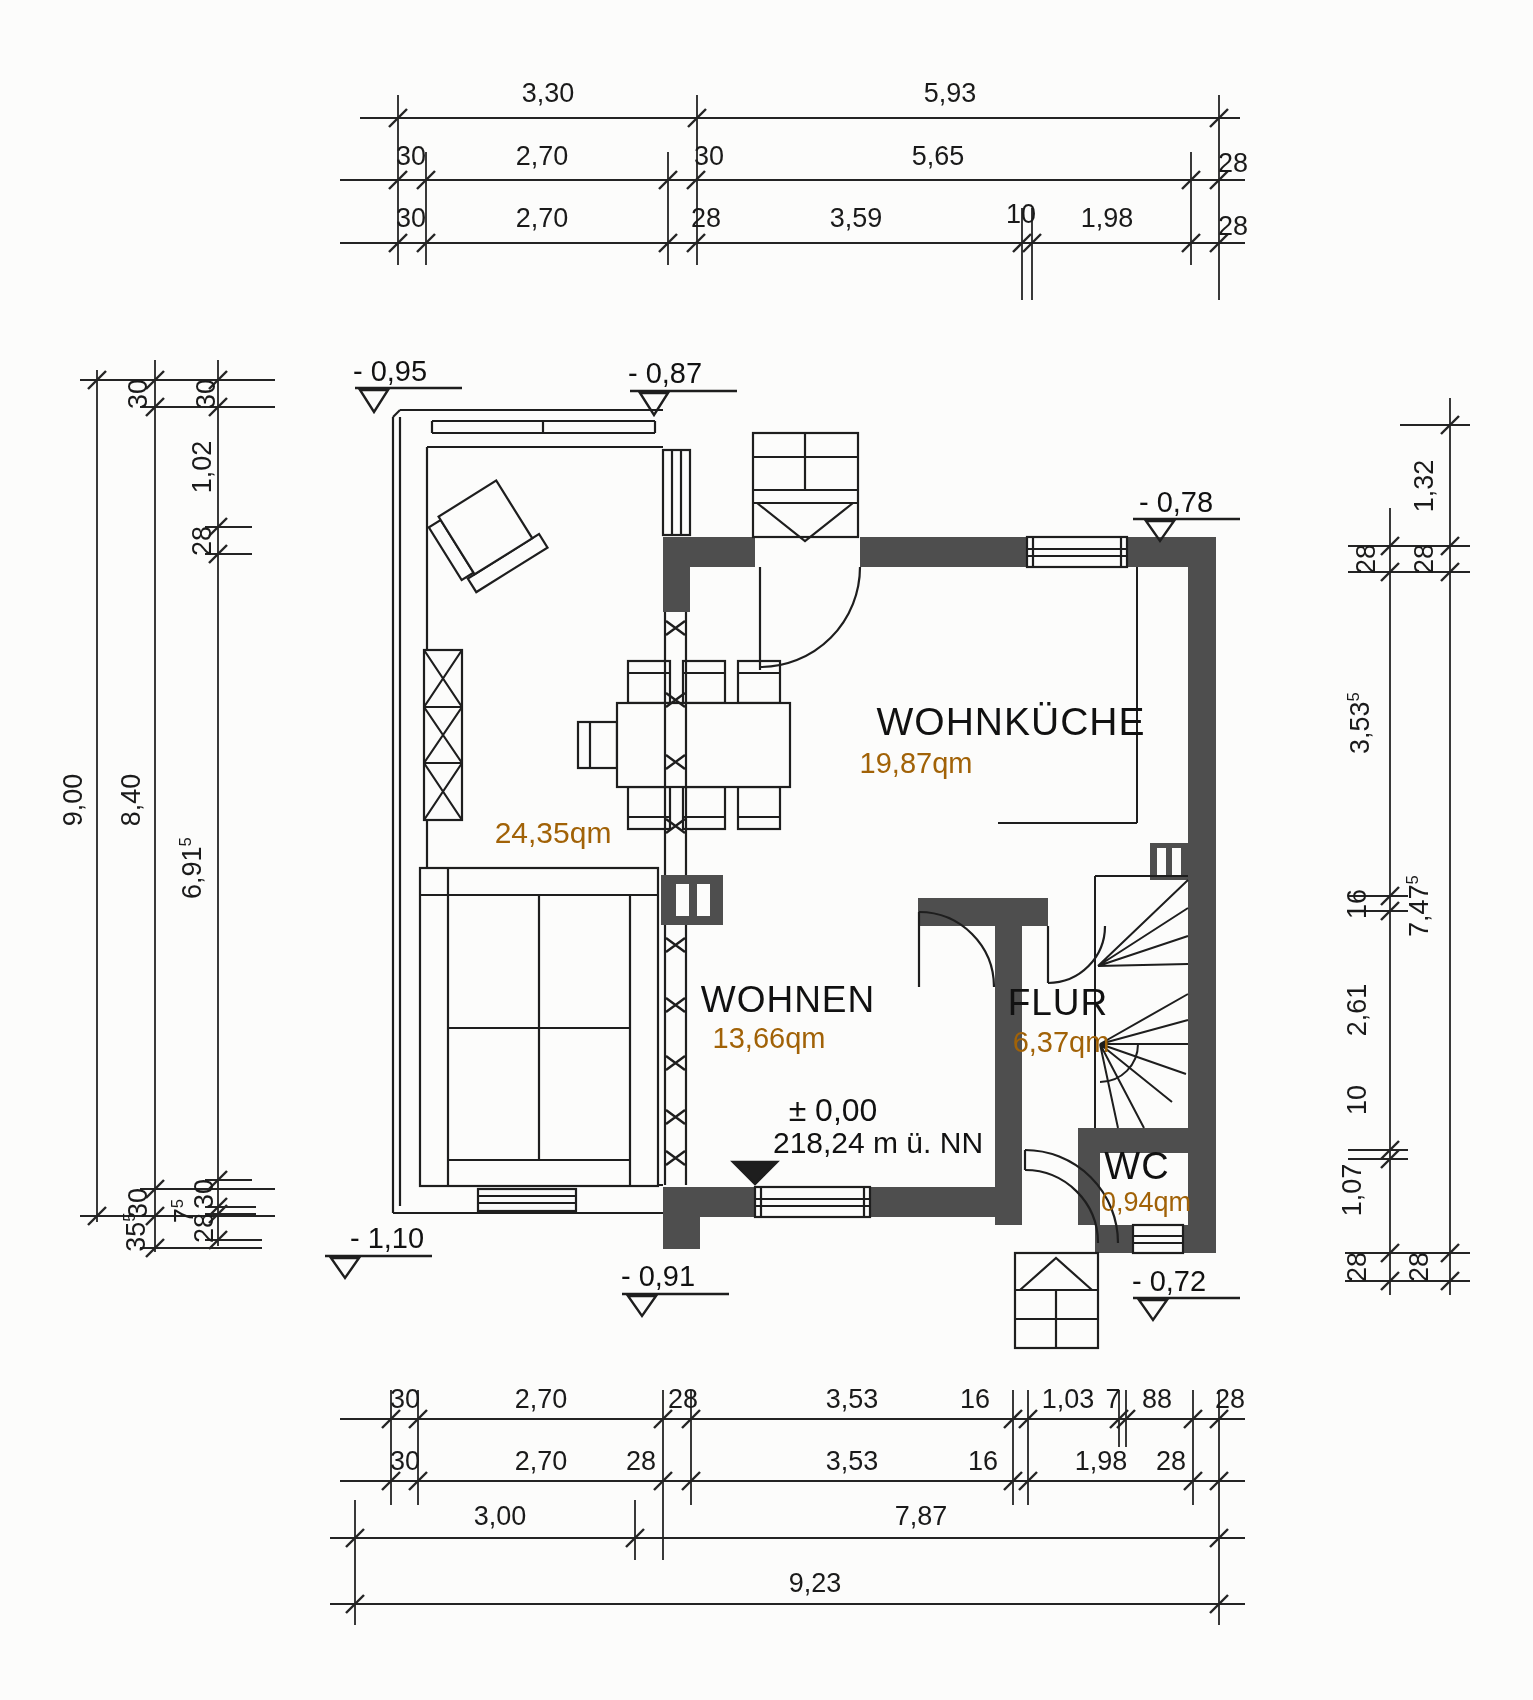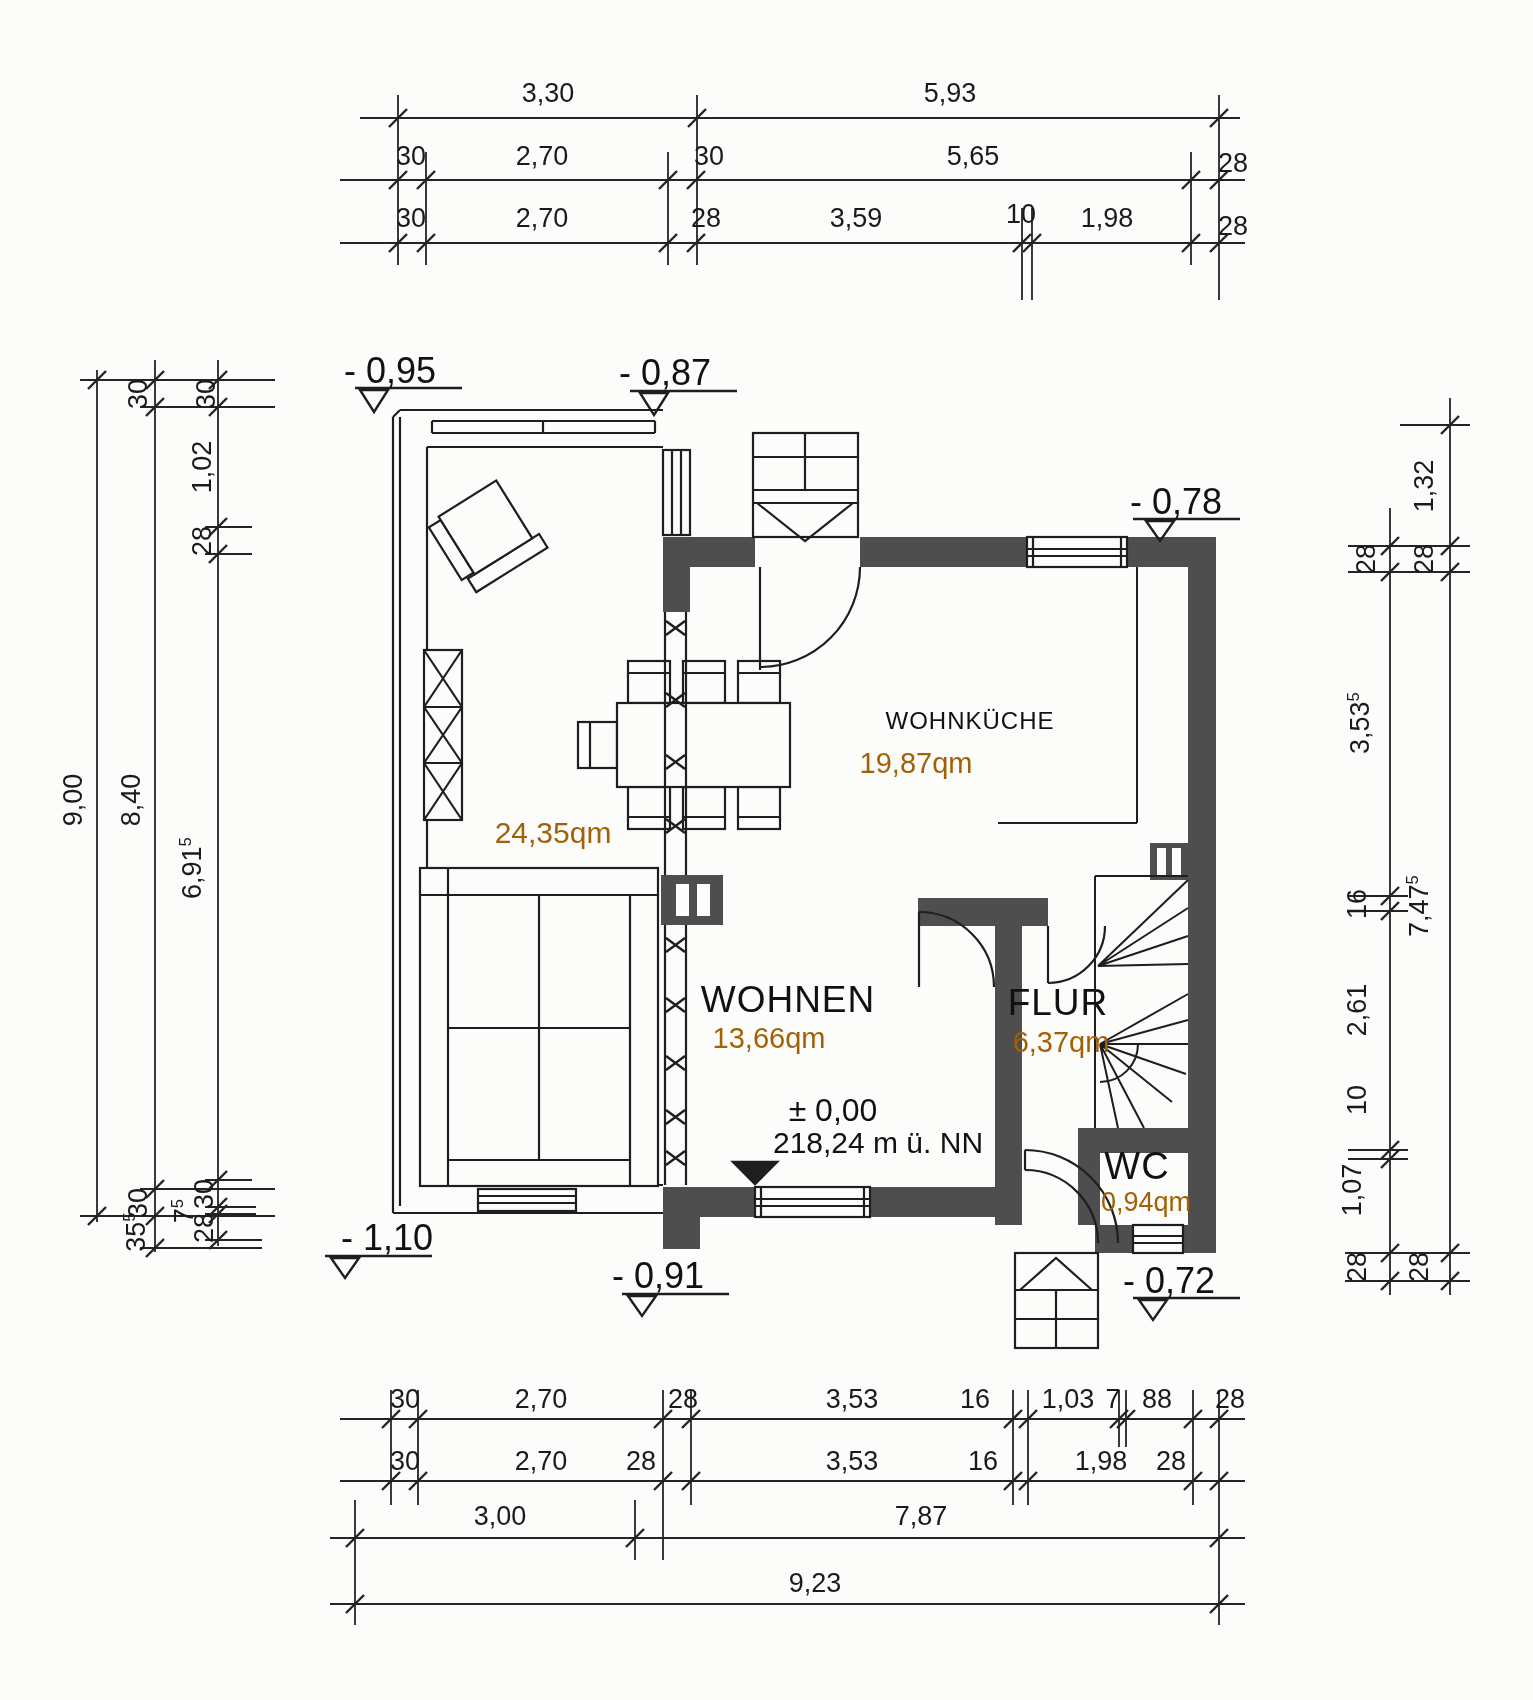--- a/index.html
+++ b/index.html
@@ -6,21 +6,21 @@
   #page{position:relative;width:1533px;height:1700px;background:#fcfcfb;margin:0 auto;
         font-family:"Liberation Sans", sans-serif;overflow:hidden;text-align:center;}
   #plan-svg{position:absolute;left:0;top:0;}
   #labels{position:absolute;left:0;top:0;width:1533px;height:1700px;pointer-events:none;}
   .lbl{position:absolute;color:#1a1a1a;white-space:nowrap;transform:translate(-50%,-50%);
        font-size:27px;line-height:1;}
   .lbl.rot{transform:translate(-50%,-50%) rotate(-90deg);}
   .lbl sup{font-size:62%;vertical-align:super;line-height:0;}
   .room{font-size:36px;letter-spacing:1px;color:#111;}
   .area{font-size:29px;color:#a16207;}
-  .level{font-size:36px;color:#111;}
+  .level{font-size:29px;color:#111;}
 </style>
 </head>
 <body>
 
 <div id="page">
 
 <svg id="plan-svg" width="1533" height="1700" viewBox="0 0 1533 1700">
 
   <g stroke="#1e1e1e" stroke-width="2.2" fill="none">
     <path d="M400 410 H663"></path>
@@ -336,21 +336,21 @@
         <line x1="1345" y1="1281" x2="1470" y2="1281"></line>
       </g>
 </svg>
 
 <div id="labels">
       <span class="lbl " style="left: 548px; top: 93px;">3,30</span>
       <span class="lbl " style="left: 950px; top: 93px;">5,93</span>
       <span class="lbl " style="left: 411px; top: 156px;">30</span>
       <span class="lbl " style="left: 542px; top: 156px;">2,70</span>
       <span class="lbl " style="left: 709px; top: 156px;">30</span>
-      <span class="lbl " style="left: 938px; top: 156px; margin-left: 35px;">5,65</span>
+      <span class="lbl " style="left: 938px; top: 156px;">5,65</span>
       <span class="lbl " style="left: 1233px; top: 163px;">28</span>
       <span class="lbl " style="left: 411px; top: 218px;">30</span>
       <span class="lbl " style="left: 542px; top: 218px;">2,70</span>
       <span class="lbl " style="left: 706px; top: 218px;">28</span>
       <span class="lbl " style="left: 856px; top: 218px;">3,59</span>
       <span class="lbl " style="left: 1021px; top: 214px;">10</span>
       <span class="lbl " style="left: 1107px; top: 218px;">1,98</span>
       <span class="lbl " style="left: 1233px; top: 226px;">28</span>
       <span class="lbl " style="left: 405px; top: 1399px;">30</span>
       <span class="lbl " style="left: 541px; top: 1399px;">2,70</span>
@@ -387,21 +387,21 @@
       <span class="lbl  rot" style="left: 1424px; top: 559px;">28</span>
       <span class="lbl  rot" style="left: 1366px; top: 559px;">28</span>
       <span class="lbl  rot" style="left: 1360px; top: 723px;">3,53<sup>5</sup></span>
       <span class="lbl  rot" style="left: 1419px; top: 906px;">7,47<sup>5</sup></span>
       <span class="lbl  rot" style="left: 1357px; top: 904px;">16</span>
       <span class="lbl  rot" style="left: 1357px; top: 1010px;">2,61</span>
       <span class="lbl  rot" style="left: 1357px; top: 1100px;">10</span>
       <span class="lbl  rot" style="left: 1352px; top: 1190px;">1,07</span>
       <span class="lbl  rot" style="left: 1357px; top: 1267px;">28</span>
       <span class="lbl  rot" style="left: 1419px; top: 1267px;">28</span>
-      <span class="lbl room" style="left: 970px; top: 721px; font-size: 24px;">WOHNKÜCHE</span>
+      <span class="lbl room" style="left: 1011px; top: 721px; font-size: 39px;">WOHNKÜCHE</span>
       <span class="lbl area" style="left: 916px; top: 763px; font-size: 29px;">19,87qm</span>
       <span class="lbl room" style="left: 788px; top: 999px; font-size: 37px;">WOHNEN</span>
       <span class="lbl area" style="left: 769px; top: 1038px; font-size: 29px;">13,66qm</span>
       <span class="lbl room" style="left: 1058px; top: 1002px; font-size: 37px;">FLUR</span>
       <span class="lbl area" style="left: 1061px; top: 1042px; font-size: 29px;">6,37qm</span>
       <span class="lbl room" style="left: 1137px; top: 1166px; font-size: 38px;">WC</span>
       <span class="lbl area" style="left: 1146px; top: 1202px; font-size: 27px;">0,94qm</span>
       <span class="lbl area" style="left: 553px; top: 833px; font-size: 30px;">24,35qm</span>
       <span class="lbl level" style="left: 390px; top: 371px;">- 0,95</span>
       <span class="lbl level" style="left: 665px; top: 373px;">- 0,87</span>

